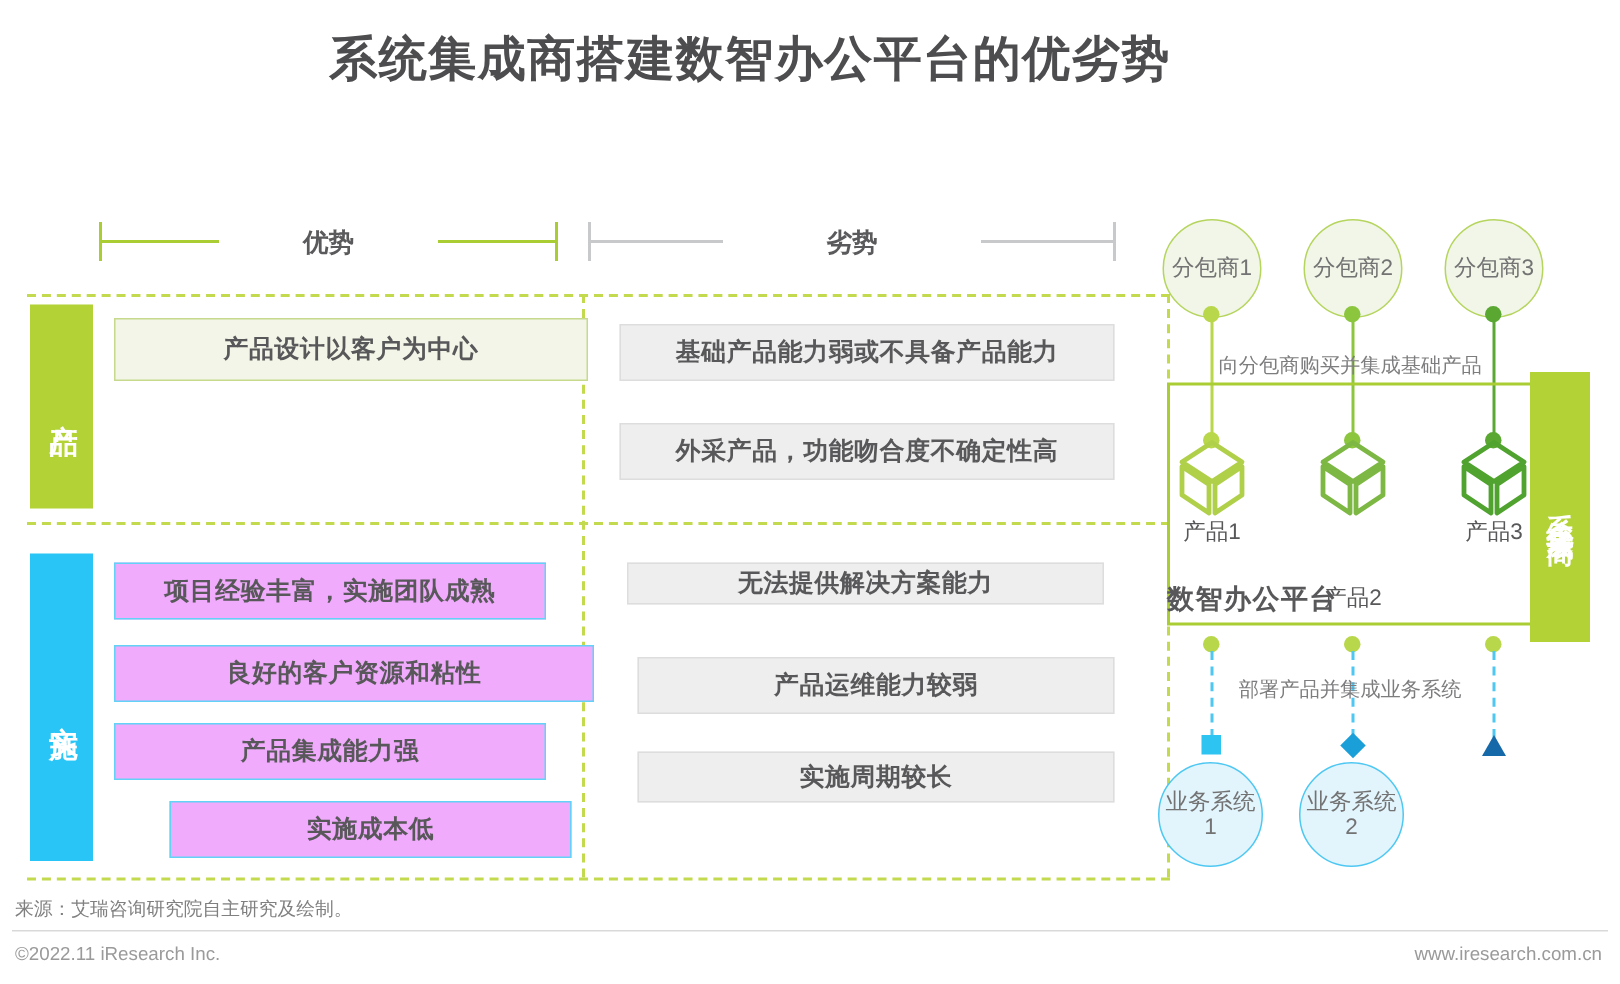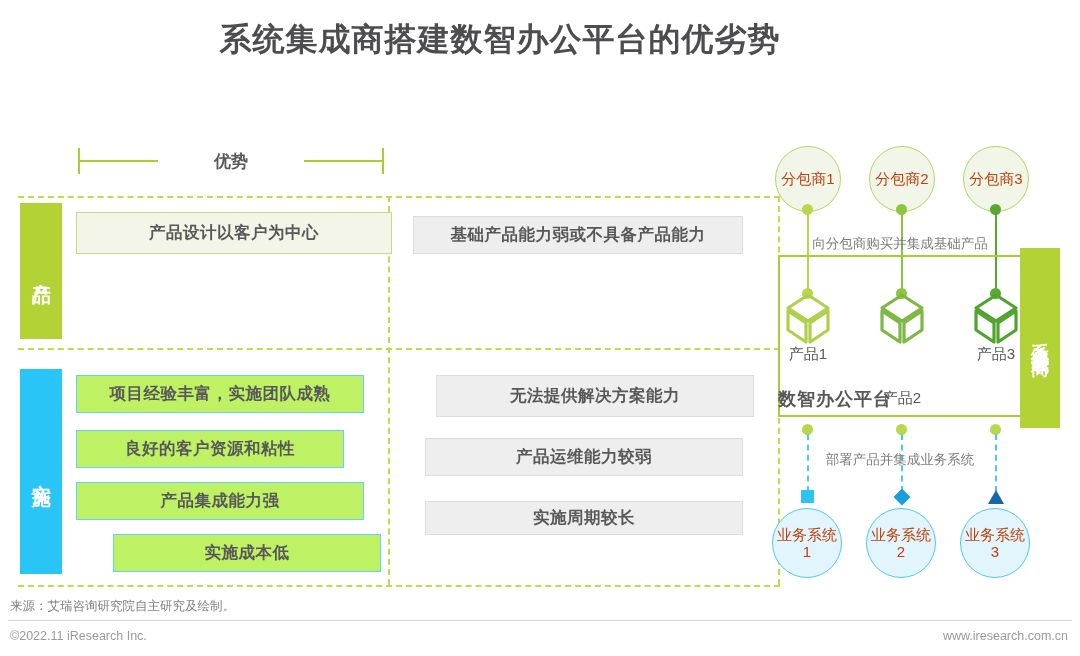--- a/index.html
+++ b/index.html
@@ -49,28 +49,28 @@
 
   
   .card{
     position:absolute;
     display:flex;align-items:center;justify-content:center;
     font-size:16.5px;font-weight:bold;color:#58585a;
     box-sizing:border-box;
     letter-spacing:.5px;
   }
   .card.adv-green{background:#f2f5e7;border:1px solid #c6d98c;}
-  .card.adv-blue{background:#bef264;border:1px solid #62d2f6;}
+  .card.adv-blue{background:#f0abfc;border:1px solid #62d2f6;}
   .card.dis{background:#eeeeee;border:1px solid #dddddd;}
 
   
   .circle{
     position:absolute;border-radius:50%;
     display:flex;align-items:center;justify-content:center;
-    text-align:center;font-size:15px;color:#c2410c;line-height:1.15;
+    text-align:center;font-size:15px;color:#737373;line-height:1.15;
     box-sizing:border-box;
   }
   .circle.sub{background:#f1f6e8;border:1.5px solid #b6d55f;}
   .circle.biz{background:#e2f4fc;border:1.5px solid #4ec8f2;}
 
   .vline{position:absolute;width:2px;}
   .vline.g1{background:#b9d74a;}
   .vline.g2{background:#8cc63f;}
   .vline.g3{background:#5aa832;}
   .dot{position:absolute;width:11px;height:11px;border-radius:50%;}
@@ -119,65 +119,75 @@
   .foot-left{position:absolute;left:10px;top:629px;font-size:12.5px;color:#9a9a9a;}
   .foot-right{position:absolute;right:12px;top:629px;font-size:12.5px;color:#9a9a9a;}
 </style>
 </head>
 <body>
 
 <div class="stage">
 
   <div class="title">系统集成商搭建数智办公平台的优劣势</div>
 
-  <div class="bracket green" style="left:66px;top:148px;width:306px;margin-left:12px;">
+  <div class="bracket green" style="left:66px;top:148px;width:306px;">
     <div class="cap" style="left:0;"></div>
     <div class="cap" style="right:0;"></div>
     <div class="rule" style="left:2px;width:78px;"></div>
     <div class="rule" style="right:2px;width:78px;"></div>
     <div class="btxt">优势</div>
   </div>
 
+  <div class="bracket grey" style="left:392px;top:148px;width:352px;">
+    <div class="cap" style="left:0;"></div>
+    <div class="cap" style="right:0;"></div>
+    <div class="rule" style="left:2px;width:88px;"></div>
+    <div class="rule" style="right:2px;width:88px;"></div>
+    <div class="btxt">劣势</div>
+  </div>
 
   <div class="dash-h" style="left:18px;top:196px;width:762px;"></div>
   <div class="dash-h" style="left:18px;top:348px;width:762px;"></div>
   <div class="dash-h" style="left:18px;top:585px;width:762px;"></div>
   <div class="dash-v" style="left:388px;top:196px;height:389px;"></div>
   <div class="dash-v" style="left:778px;top:196px;height:389px;"></div>
 
   <div class="sidelabel green" style="left:20px;top:203px;width:42px;height:136px;">
     <span>产品</span>
   </div>
 
   <div class="card adv-green" style="left:76px;top:212px;width:316px;height:42px;">
     <span>产品设计以客户为中心</span>
   </div>
 
   <div class="card dis" style="left:413px;top:216px;width:330px;height:38px;">
     <span>基础产品能力弱或不具备产品能力</span>
   </div>
+  <div class="card dis" style="left:413px;top:282px;width:330px;height:38px;">
+    <span>外采产品，功能吻合度不确定性高</span>
+  </div>
 
   <div class="sidelabel blue" style="left:20px;top:369px;width:42px;height:205px;">
     <span>实施</span>
   </div>
 
   <div class="card adv-blue" style="left:76px;top:375px;width:288px;height:38px;">
     <span>项目经验丰富，实施团队成熟</span>
   </div>
-  <div class="card adv-blue" style="left:76px;top:430px;width:268px;height:38px;">
+  <div class="card adv-blue" style="left:76px;top:430px;width:320px;height:38px;">
     <span>良好的客户资源和粘性</span>
   </div>
   <div class="card adv-blue" style="left:76px;top:482px;width:288px;height:38px;">
     <span>产品集成能力强</span>
   </div>
   <div class="card adv-blue" style="left:76px;top:534px;width:268px;height:38px;margin-left:37px;">
     <span>实施成本低</span>
   </div>
 
-  <div class="card dis" style="left:436px;top:375px;width:318px;height:42px;">
+  <div class="card dis" style="left:418px;top:375px;width:318px;height:28px;">
     <span>无法提供解决方案能力</span>
   </div>
   <div class="card dis" style="left:425px;top:438px;width:318px;height:38px;">
     <span>产品运维能力较弱</span>
   </div>
   <div class="card dis" style="left:425px;top:501px;width:318px;height:34px;">
     <span>实施周期较长</span>
   </div>
 
   <div class="circle sub" style="left:775px;top:146px;width:66px;height:66px;">
@@ -249,22 +259,19 @@
   <div class="marker-sq" style="left:801px;top:490px;"></div>
   <div class="marker-di" style="left:896px;top:491px;"></div>
   <div class="marker-tr" style="left:988px;top:490px;"></div>
 
   <div class="circle biz" style="left:772px;top:508px;width:70px;height:70px;">
     <span>业务系统1</span>
   </div>
   <div class="circle biz" style="left:866px;top:508px;width:70px;height:70px;">
     <span>业务系统2</span>
   </div>
-  <div class="circle biz" style="left:960px;top:508px;width:70px;height:70px;">
-    <span>业务系统3</span>
-  </div>
 
   <div class="source">来源：艾瑞咨询研究院自主研究及绘制。</div>
   <div class="rule-footer"></div>
   <div class="foot-left">©2022.11 iResearch Inc.</div>
   <div class="foot-right">www.iresearch.com.cn</div>
 
 </div>
 
 </body></html>

